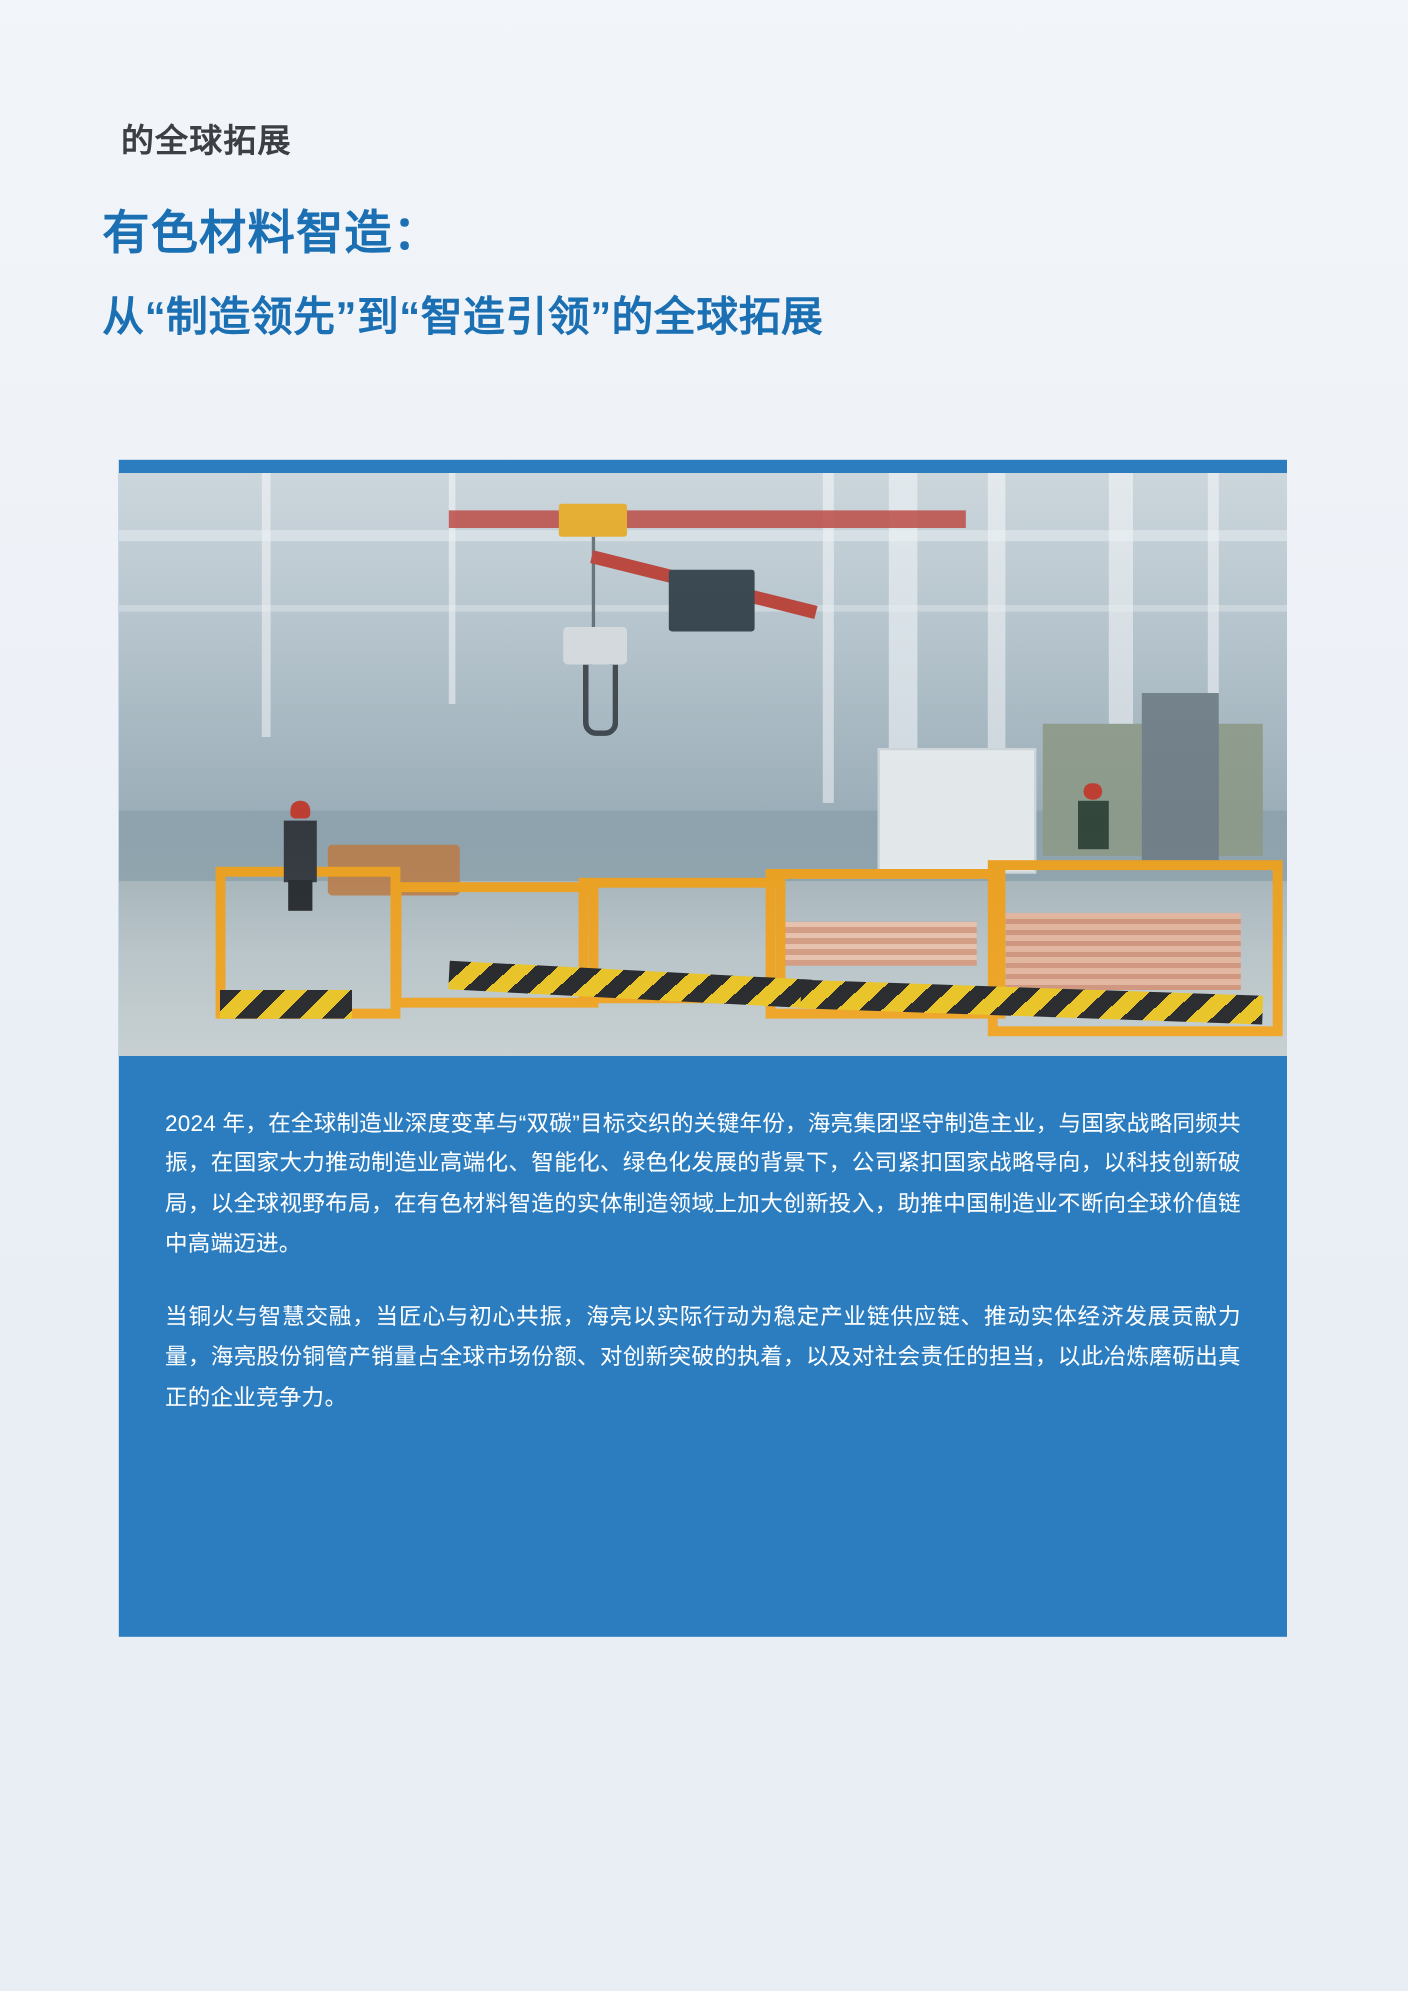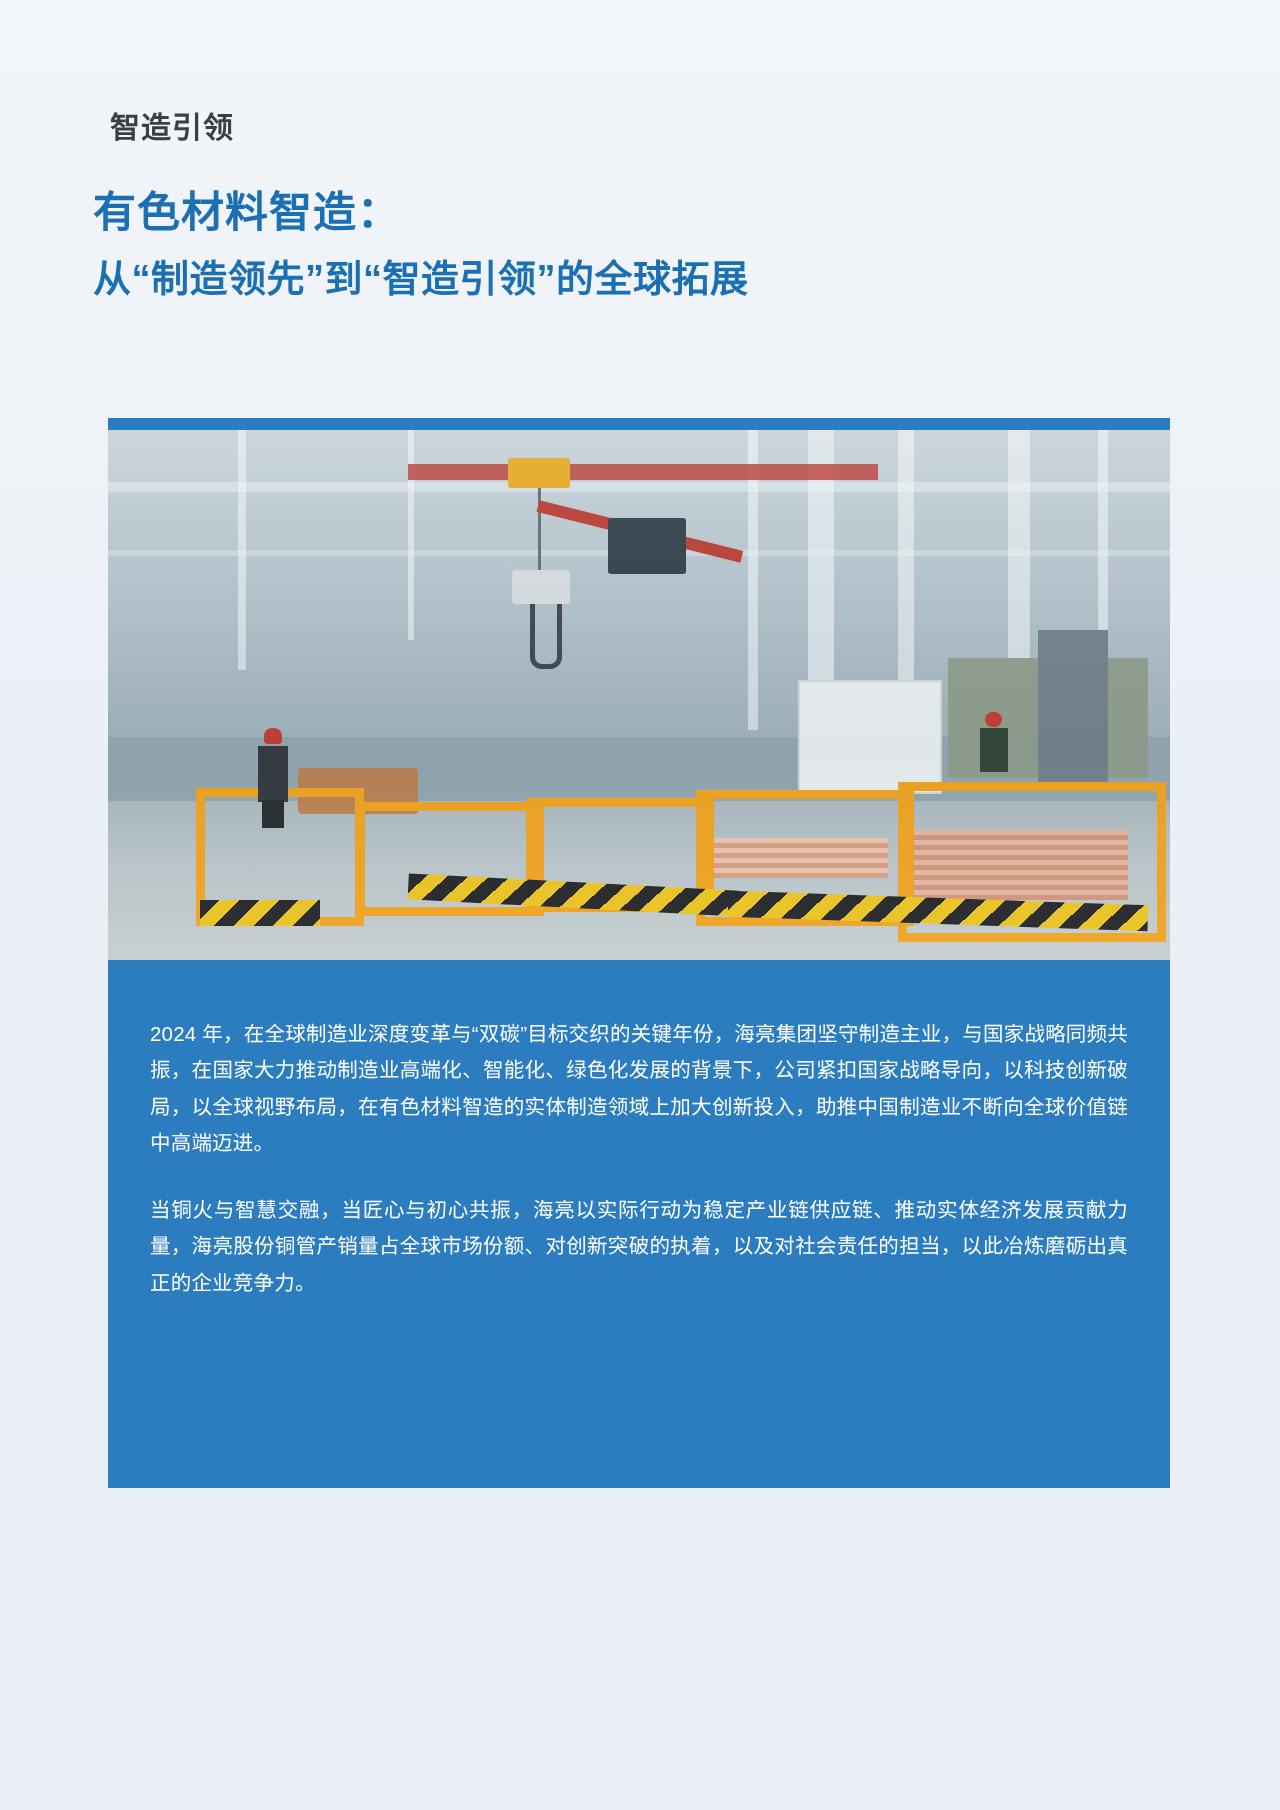--- a/index.html
+++ b/index.html
@@ -38,21 +38,21 @@
     width: 1000px;
   }
   .title-line1 {
     font-size: 43px;
     font-weight: 700;
     color: #1b6fb3;
     letter-spacing: 1px;
     line-height: 1.3;
   }
   .title-line2 {
-    margin-top: 13px;
+    margin-top: 23px;
     font-size: 38px;
     font-weight: 700;
     color: #1b6fb3;
     letter-spacing: 0.5px;
     line-height: 1.35;
   }
 
   
   .card {
     position: absolute;
@@ -178,37 +178,36 @@
   .hazard.h-c { left: 92px; top: 470px; width: 120px; }
   .photo-veil {
     position: absolute; left:0; top:0; width:100%; height:100%;
     background: linear-gradient(180deg, rgba(255,255,255,0.10) 0%, rgba(120,150,170,0.05) 60%, rgba(255,255,255,0.08) 100%);
   }
 
   
   .copy {
     padding: 44px 42px 0 42px;
     color: #ffffff;
-    margin-top: 12px;
   }
   .copy p {
     margin: 0 0 30px 0;
     font-size: 20.5px;
     line-height: 1.78;
     letter-spacing: 0.2px;
     text-align: justify;
   }
   .copy p:last-child { margin-bottom: 0; }
 </style>
 </head>
 <body>
 
 <div class="page">
 
-  <div class="kicker">智造引领</div>
+  <div class="kicker">的全球拓展</div>
 
   <div class="title-block">
     <div class="title-line1">有色材料智造：</div>
     <div class="title-line2">从“制造领先”到“智造引领”的全球拓展</div>
   </div>
 
   <div class="card">
 
     <div class="photo">
       <div class="sky"></div>

